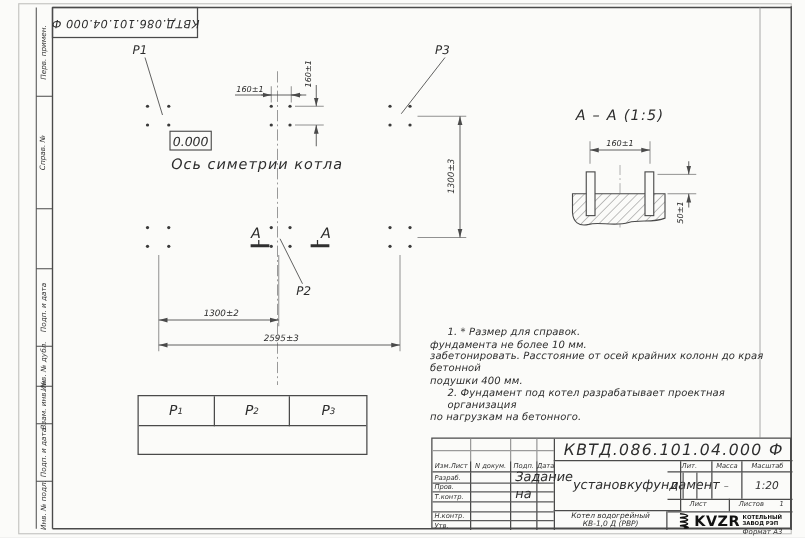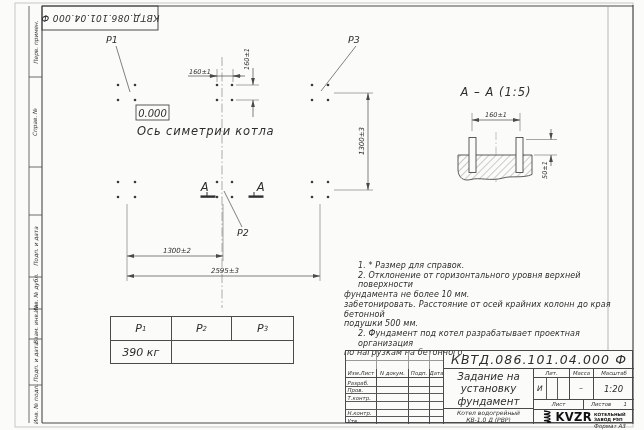--- a/index.html
+++ b/index.html
@@ -194,42 +194,40 @@
     </div>
   <div class="mlabel" style="top:339px;height:46px;">
       <span>Подп. и дата</span>
     </div>
   <div class="mlabel" style="top:385px;height:38px;">
       <span>Инв. № подл.</span>
     </div>
 
   <div class="notes">
     <div class="n">1. * Размер для справок.</div>
-    <div class="n">2. Отклонение от горизонтального уровня верхней поверхности</div>
     <div>фундамента не более 10 мм.</div>
     <div>забетонировать. Расстояние от осей крайних колонн до края бетонной</div>
-    <div>подушки 500 мм.</div>
+    <div>подушки 400 мм.</div>
     <div class="n">2. Фундамент под котел разрабатывает проектная организация</div>
     <div>по нагрузкам на бетонного.</div>
   </div>
 
   <div class="ltable">
     <div class="cell">
       <span>P</span>
         <sub>1</sub>
     </div>
     <div class="cell">
       <span>P</span>
         <sub>2</sub>
     </div>
     <div class="cell last">
       <span>P</span>
         <sub>3</sub>
     </div>
-    <div class="cell vrow">390 кг</div>
   </div>
 
   <div class="tblock">
 
     <div class="tb lite" style="left:0;top:8.5px;width:97px;height:0;border-bottom:0.6px solid #9a9a9a;"></div>
     <div class="tb lite" style="left:30px;top:0;width:0;height:18px;border-left:0.6px solid #9a9a9a;"></div>
     <div class="tb lite" style="left:62px;top:0;width:0;height:18px;border-left:0.6px solid #9a9a9a;"></div>
     <div class="tb lite" style="left:83px;top:0;width:0;height:18px;border-left:0.6px solid #9a9a9a;"></div>
 
     <div class="tb bl bb cellc" style="left:97px;top:0;width:191px;height:18px;">
@@ -248,22 +246,22 @@
     <div class="tb" style="left:0;top:42.3px;width:97px;height:0;border-bottom:0.7px solid #5a5a5a;"></div>
     <div class="tb" style="left:0;top:50px;width:97px;height:0;border-bottom:0.7px solid #5a5a5a;"></div>
     <div class="tb" style="left:0;top:57.7px;width:97px;height:0;border-bottom:0.7px solid #5a5a5a;"></div>
     <div class="tb" style="left:0;top:65.3px;width:97px;height:0;border-bottom:0.7px solid #5a5a5a;"></div>
     <div class="tb lab55" style="left:1.5px;top:28.6px;">Разраб.</div>
     <div class="tb lab55" style="left:1.5px;top:36.3px;">Пров.</div>
     <div class="tb lab55" style="left:1.5px;top:44px;">Т.контр.</div>
     <div class="tb lab55" style="left:1.5px;top:59.3px;">Н.контр.</div>
     <div class="tb lab55" style="left:1.5px;top:67px;">Утв.</div>
 
-    <div class="tb bl br" style="left:97px;top:18px;width:91px;height:40px;border-bottom:0.8px solid #4a4a4a;
-         display:flex;flex-direction:column;align-items:center;justify-content:center;line-height:12.3px;font-size:10.3px;">
+    <div class="tb bl br" style="left:97px;top:18px;width:102px;height:40px;border-bottom:0.8px solid #4a4a4a;
+         display:flex;flex-direction:row;align-items:center;justify-content:center;line-height:12.3px;font-size:10.3px;">
       <div>Задание на</div>
       <div>установку</div>
       <div>фундамент</div>
     </div>
 
     <div class="tb bl br" style="left:97px;top:58px;width:91px;height:15px;
          display:flex;flex-direction:column;align-items:center;justify-content:center;line-height:6.8px;font-size:6px;">
       <div>Котел водогрейный</div>
       <div>КВ-1,0 Д (РВР)</div>
     </div>

